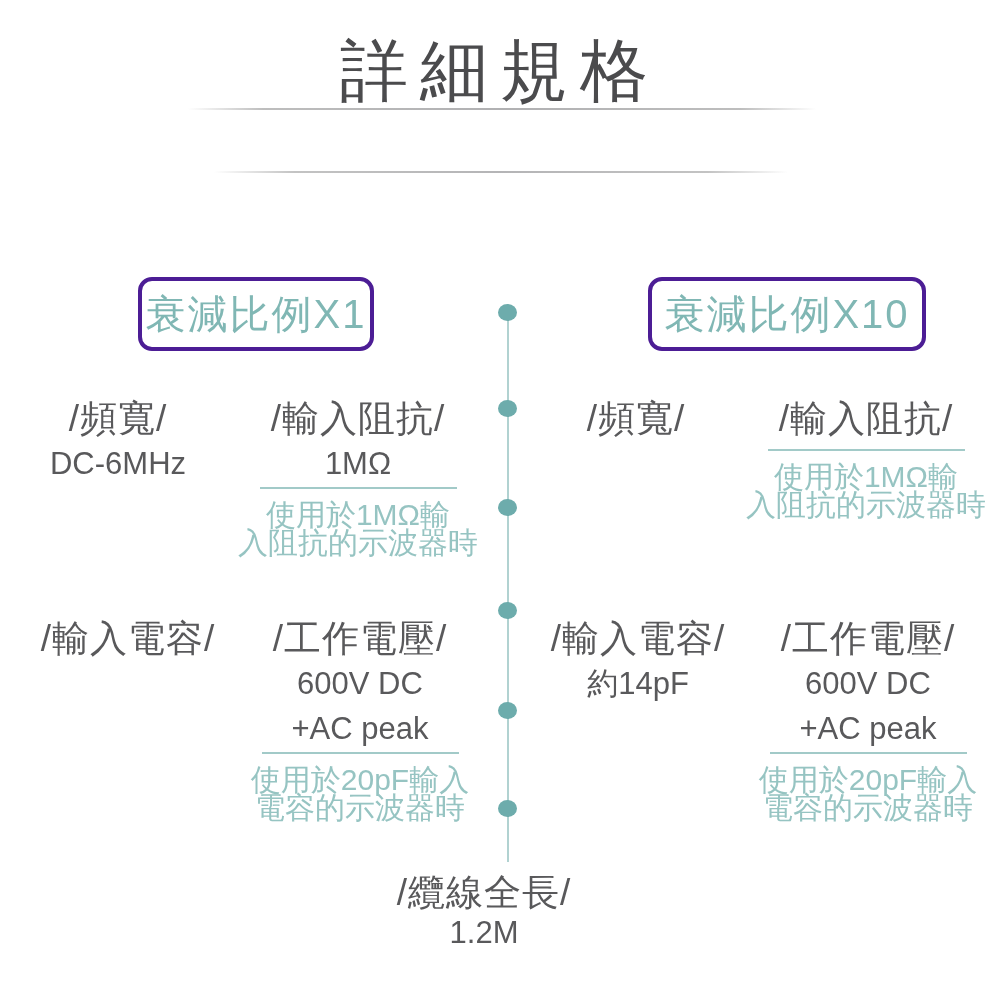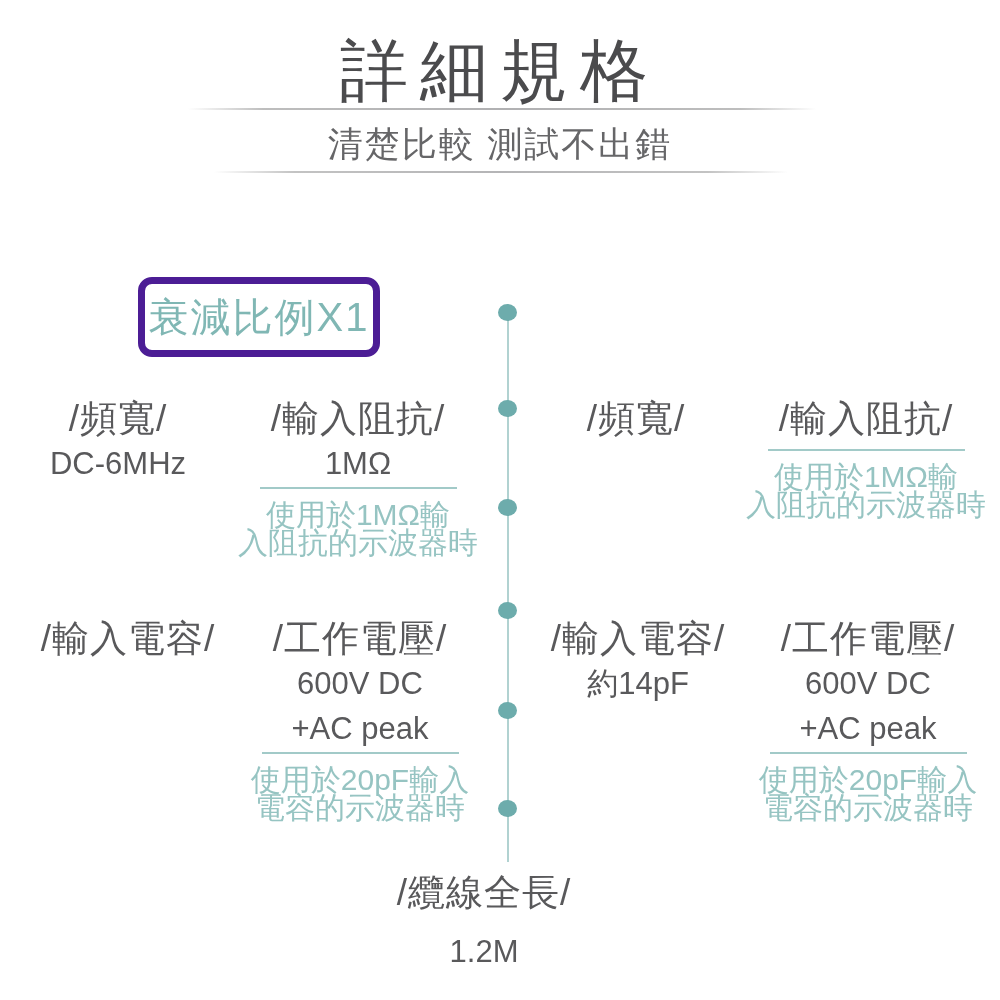--- a/index.html
+++ b/index.html
@@ -53,21 +53,21 @@
     text-align: center;
     font-size: 35px;
     font-weight: 300;
     color: #666668;
     letter-spacing: 2px;
   }
   .header-box {
     position: absolute;
     top: 277px;
     height: 66px;
-    border: 7px solid #4c1d95;
+    border: 4px solid #4c1d95;
     border-radius: 14px;
     display: flex;
     align-items: center;
     justify-content: center;
     font-size: 40px;
     font-weight: 300;
     color: #80b7b4;
     letter-spacing: 2px;
     box-sizing: content-box;
   }
@@ -140,25 +140,27 @@
   }
 </style>
 </head>
 <body>
 
 <div class="canvas">
 
   <h1 class="title">詳細規格</h1>
 
   <div class="divider divider-top"></div>
-  <div class="subtitle">清楚比較 測試不出錯</div>
   <div class="divider divider-bottom"></div>
 
   <div class="header-box left-box">
     <span>衰減比例X1</span>
+  </div>
+  <div class="header-box right-box">
+    <span>衰減比例X10</span>
   </div>
 
   <div class="vline"></div>
   <div class="dot" style="top:304px"></div>
   <div class="dot" style="top:400px"></div>
   <div class="dot" style="top:499px"></div>
   <div class="dot" style="top:602px"></div>
   <div class="dot" style="top:702px"></div>
   <div class="dot" style="top:800px"></div>
 
@@ -208,16 +210,16 @@
     <div class="spec-label">/工作電壓/</div>
     <div class="spec-value">600V DC</div>
     <div class="spec-value2">+AC peak</div>
     <div class="spec-underline"></div>
     <div class="spec-note">使用於20pF輸入</div>
     <div class="spec-note">電容的示波器時</div>
   </div>
 
   <div class="footer-spec">
     <div class="spec-label">/纜線全長/</div>
-    <div class="spec-value" style="margin-top:20px">1.2M</div>
+    <div class="spec-value" style="margin-top:1px">1.2M</div>
   </div>
 
 </div>
 
 </body></html>

